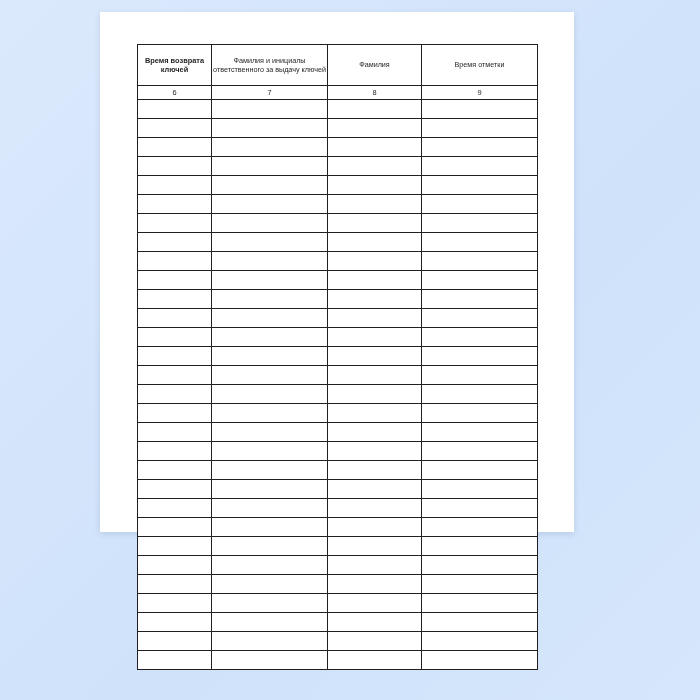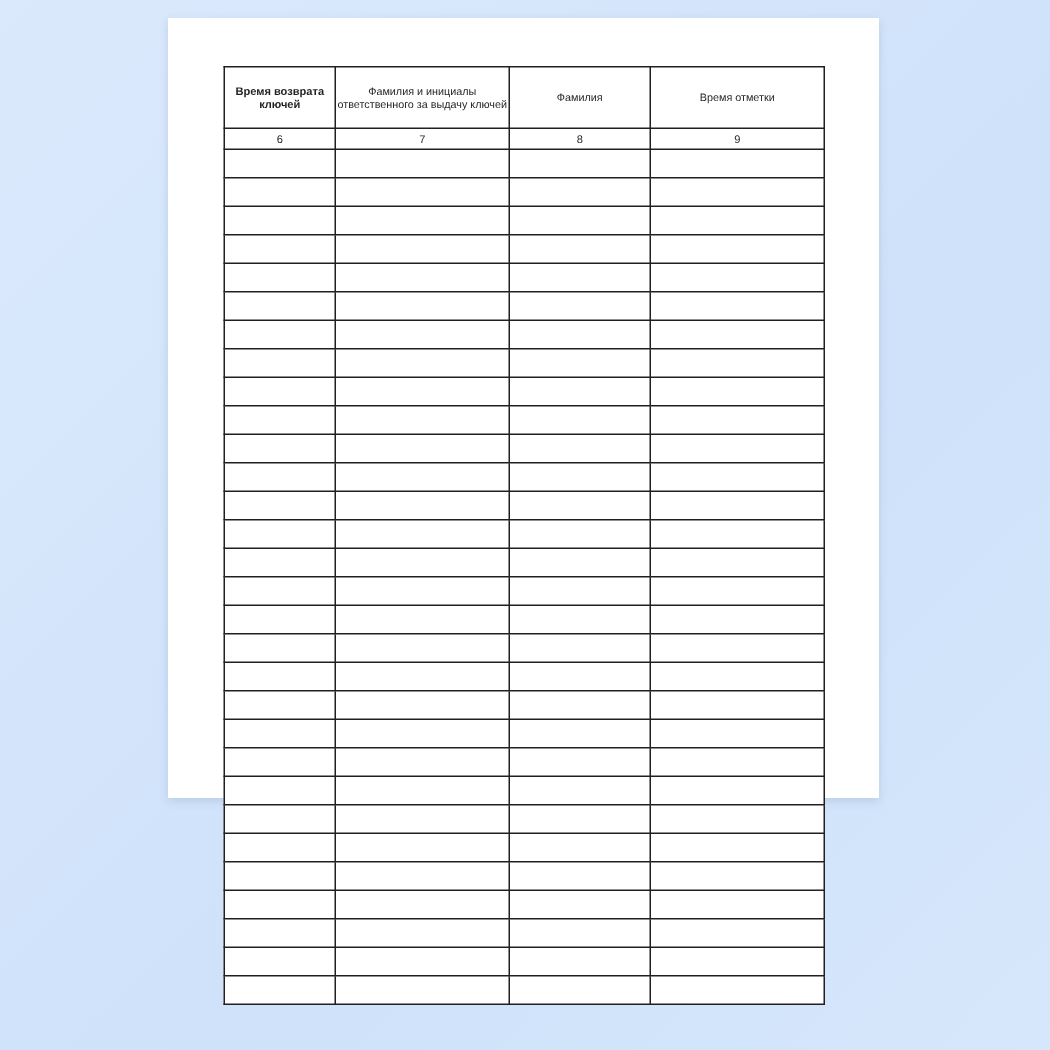--- a/index.html
+++ b/index.html
@@ -16,21 +16,21 @@
   #page-wrap {
     position: absolute;
     left: 0;
     top: 0;
     width: 700px;
     height: 700px;
     background: linear-gradient(135deg, #dbe9fc 0%, #cfe2fa 60%, #d6e7fb 100%);
   }
   .sheet {
     position: absolute;
-    left: 112px;
+    left: 100px;
     top: 12px;
     width: 474px;
     height: 520px;
     background: #ffffff;
     box-shadow: 0 2px 6px rgba(70, 100, 140, 0.18);
   }
   .table-area {
     position: absolute;
     left: 37px;
     top: 32px;

